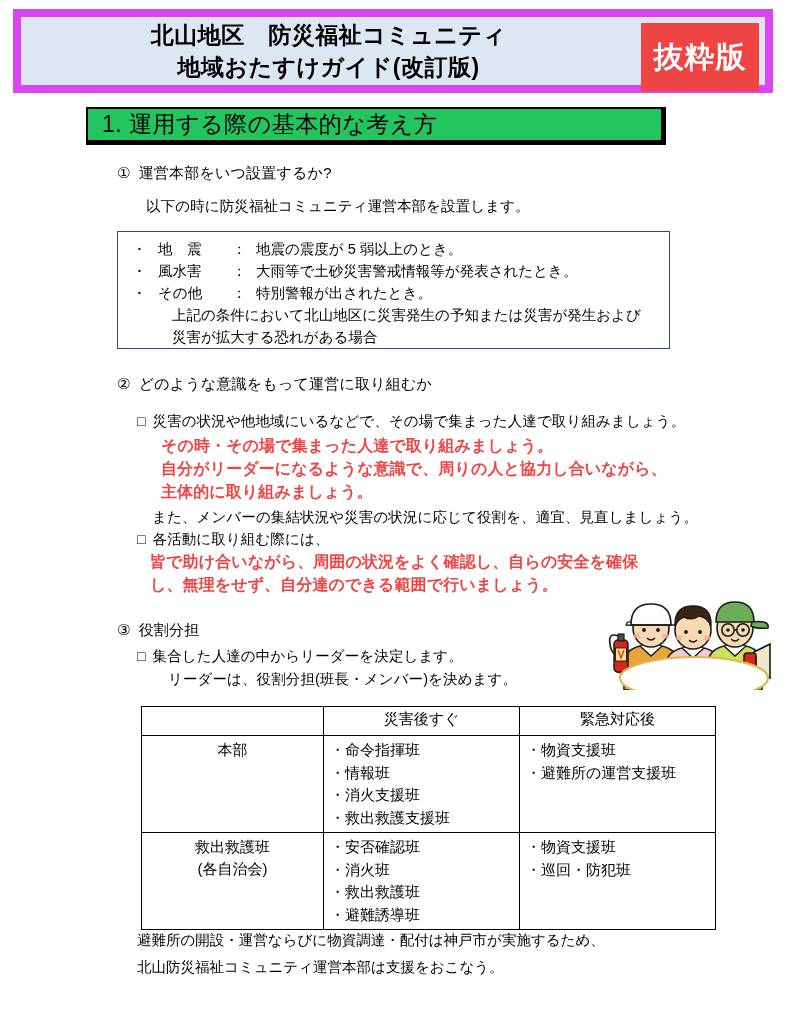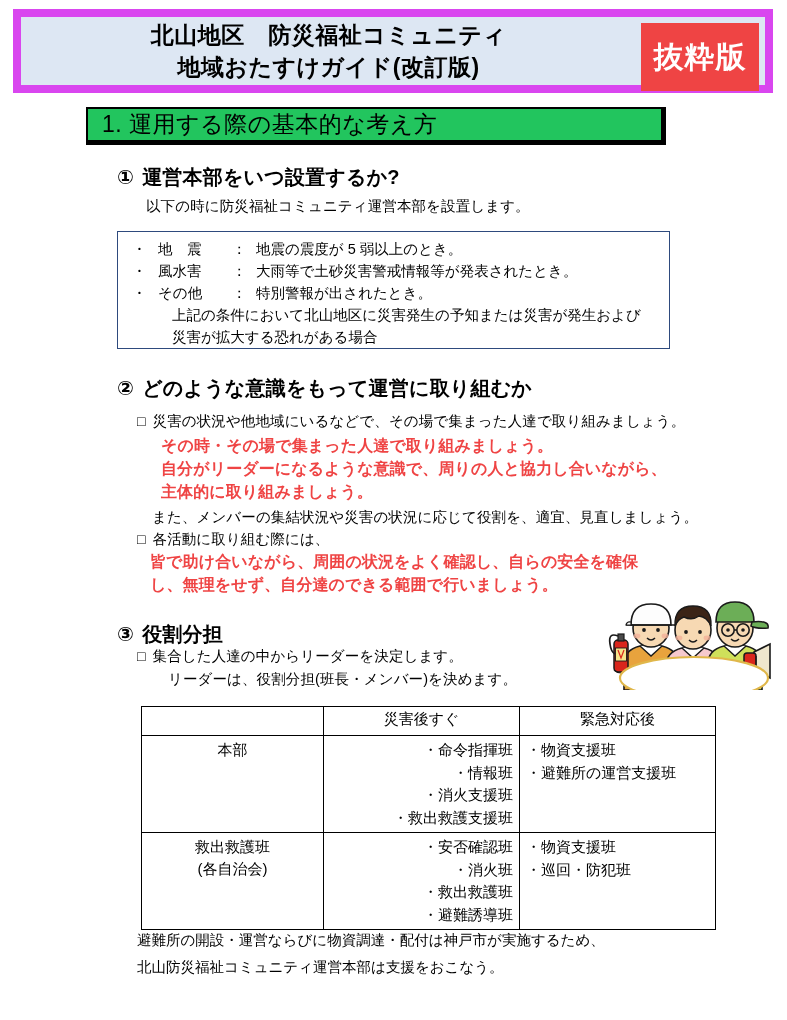--- a/index.html
+++ b/index.html
@@ -80,22 +80,22 @@
   .section-title-text {
     font-size: 23px;
     font-weight: 400;
     padding-left: 14px;
     letter-spacing: 0.5px;
   }
 
   
   .q-heading {
     position: absolute;
-    font-size: 20px;
-    font-weight: bold;
+    font-size: 15px;
+    font-weight: normal;
     letter-spacing: 0.2px;
     white-space: nowrap;
   }
   .q-num { display: inline-block; margin-right: 8px; }
   .body-line {
     position: absolute;
     font-size: 14.5px;
     white-space: nowrap;
     letter-spacing: 0.1px;
   }
@@ -148,21 +148,21 @@
     table-layout: fixed;
   }
   .role-table th, .role-table td {
     border: 1px solid #000000;
     font-size: 15px;
     font-weight: normal;
     padding: 3px 6px;
     vertical-align: top;
   }
   .col-a { width: 169px; margin-top: 32px; }
-  .col-b { width: 183px; text-align: right; }
+  .col-b { width: 183px; }
   .col-c { width: 183px; }
   .hdr-cell { text-align: center; height: 22px; }
   .rowlabel {
     text-align: center;
     vertical-align: top;
     padding-top: 4px;
     line-height: 1.45;
   }
   .celllist { line-height: 1.5; }
   .celllist div { white-space: nowrap; }

